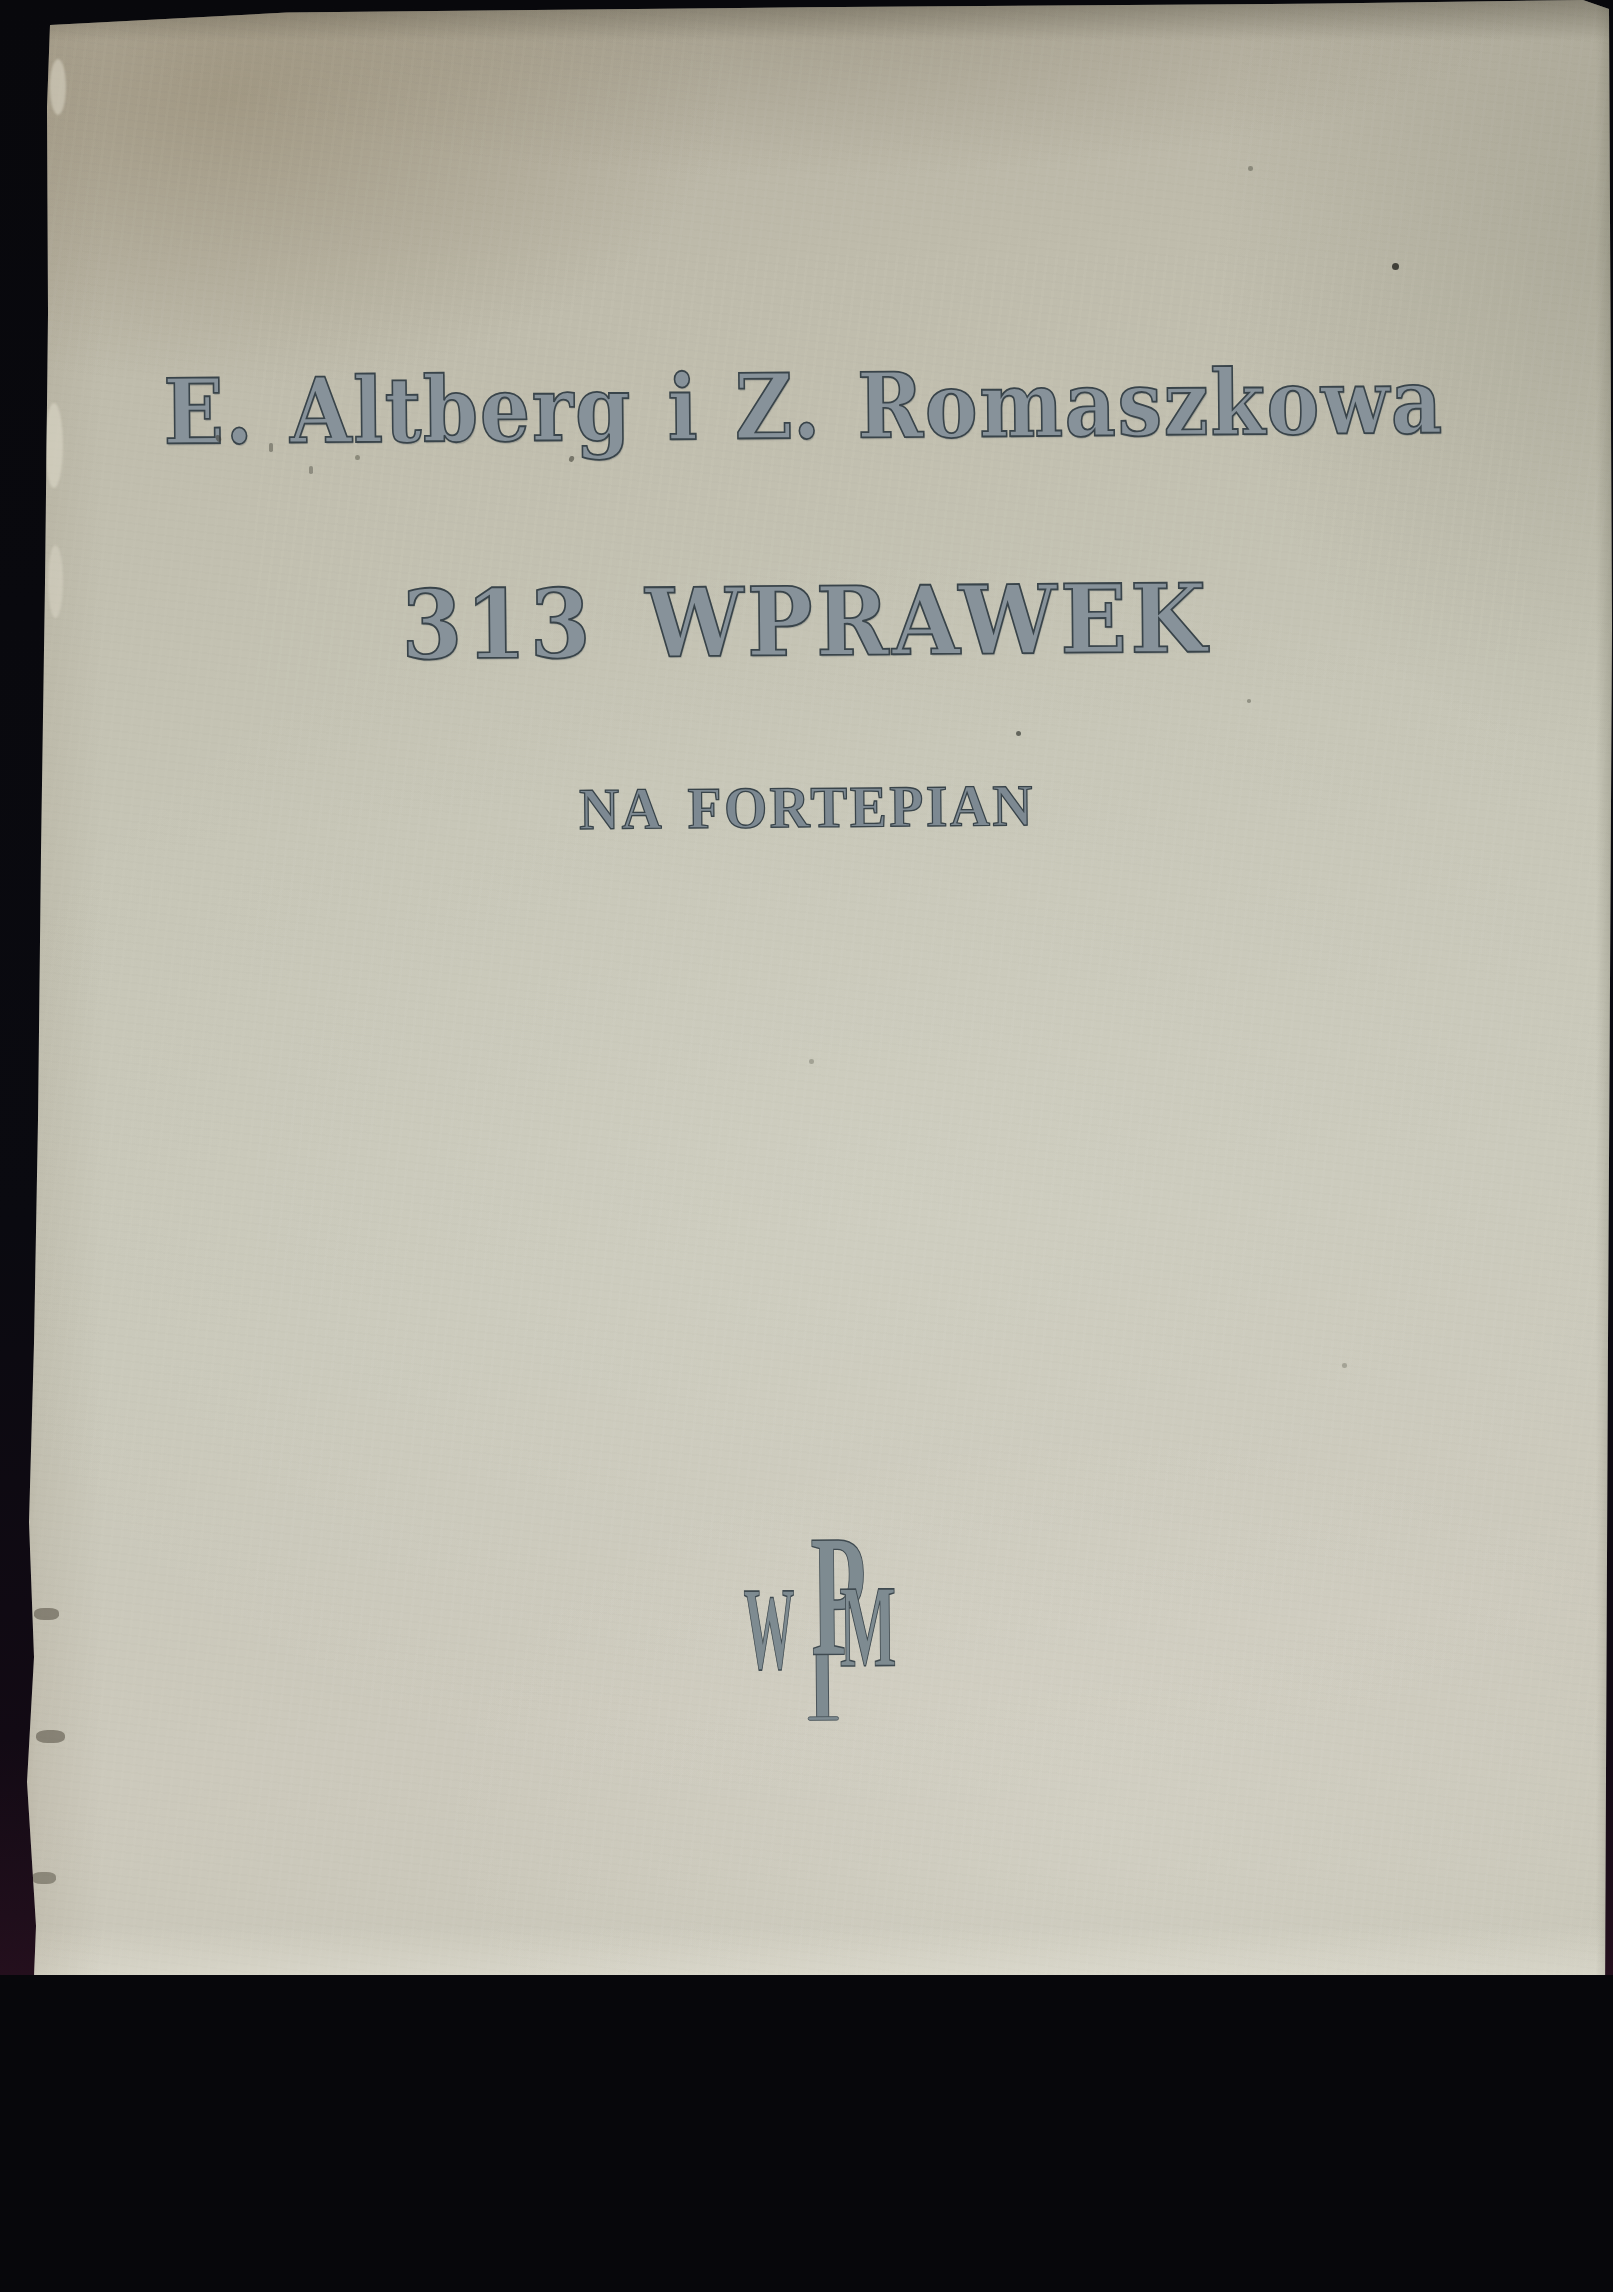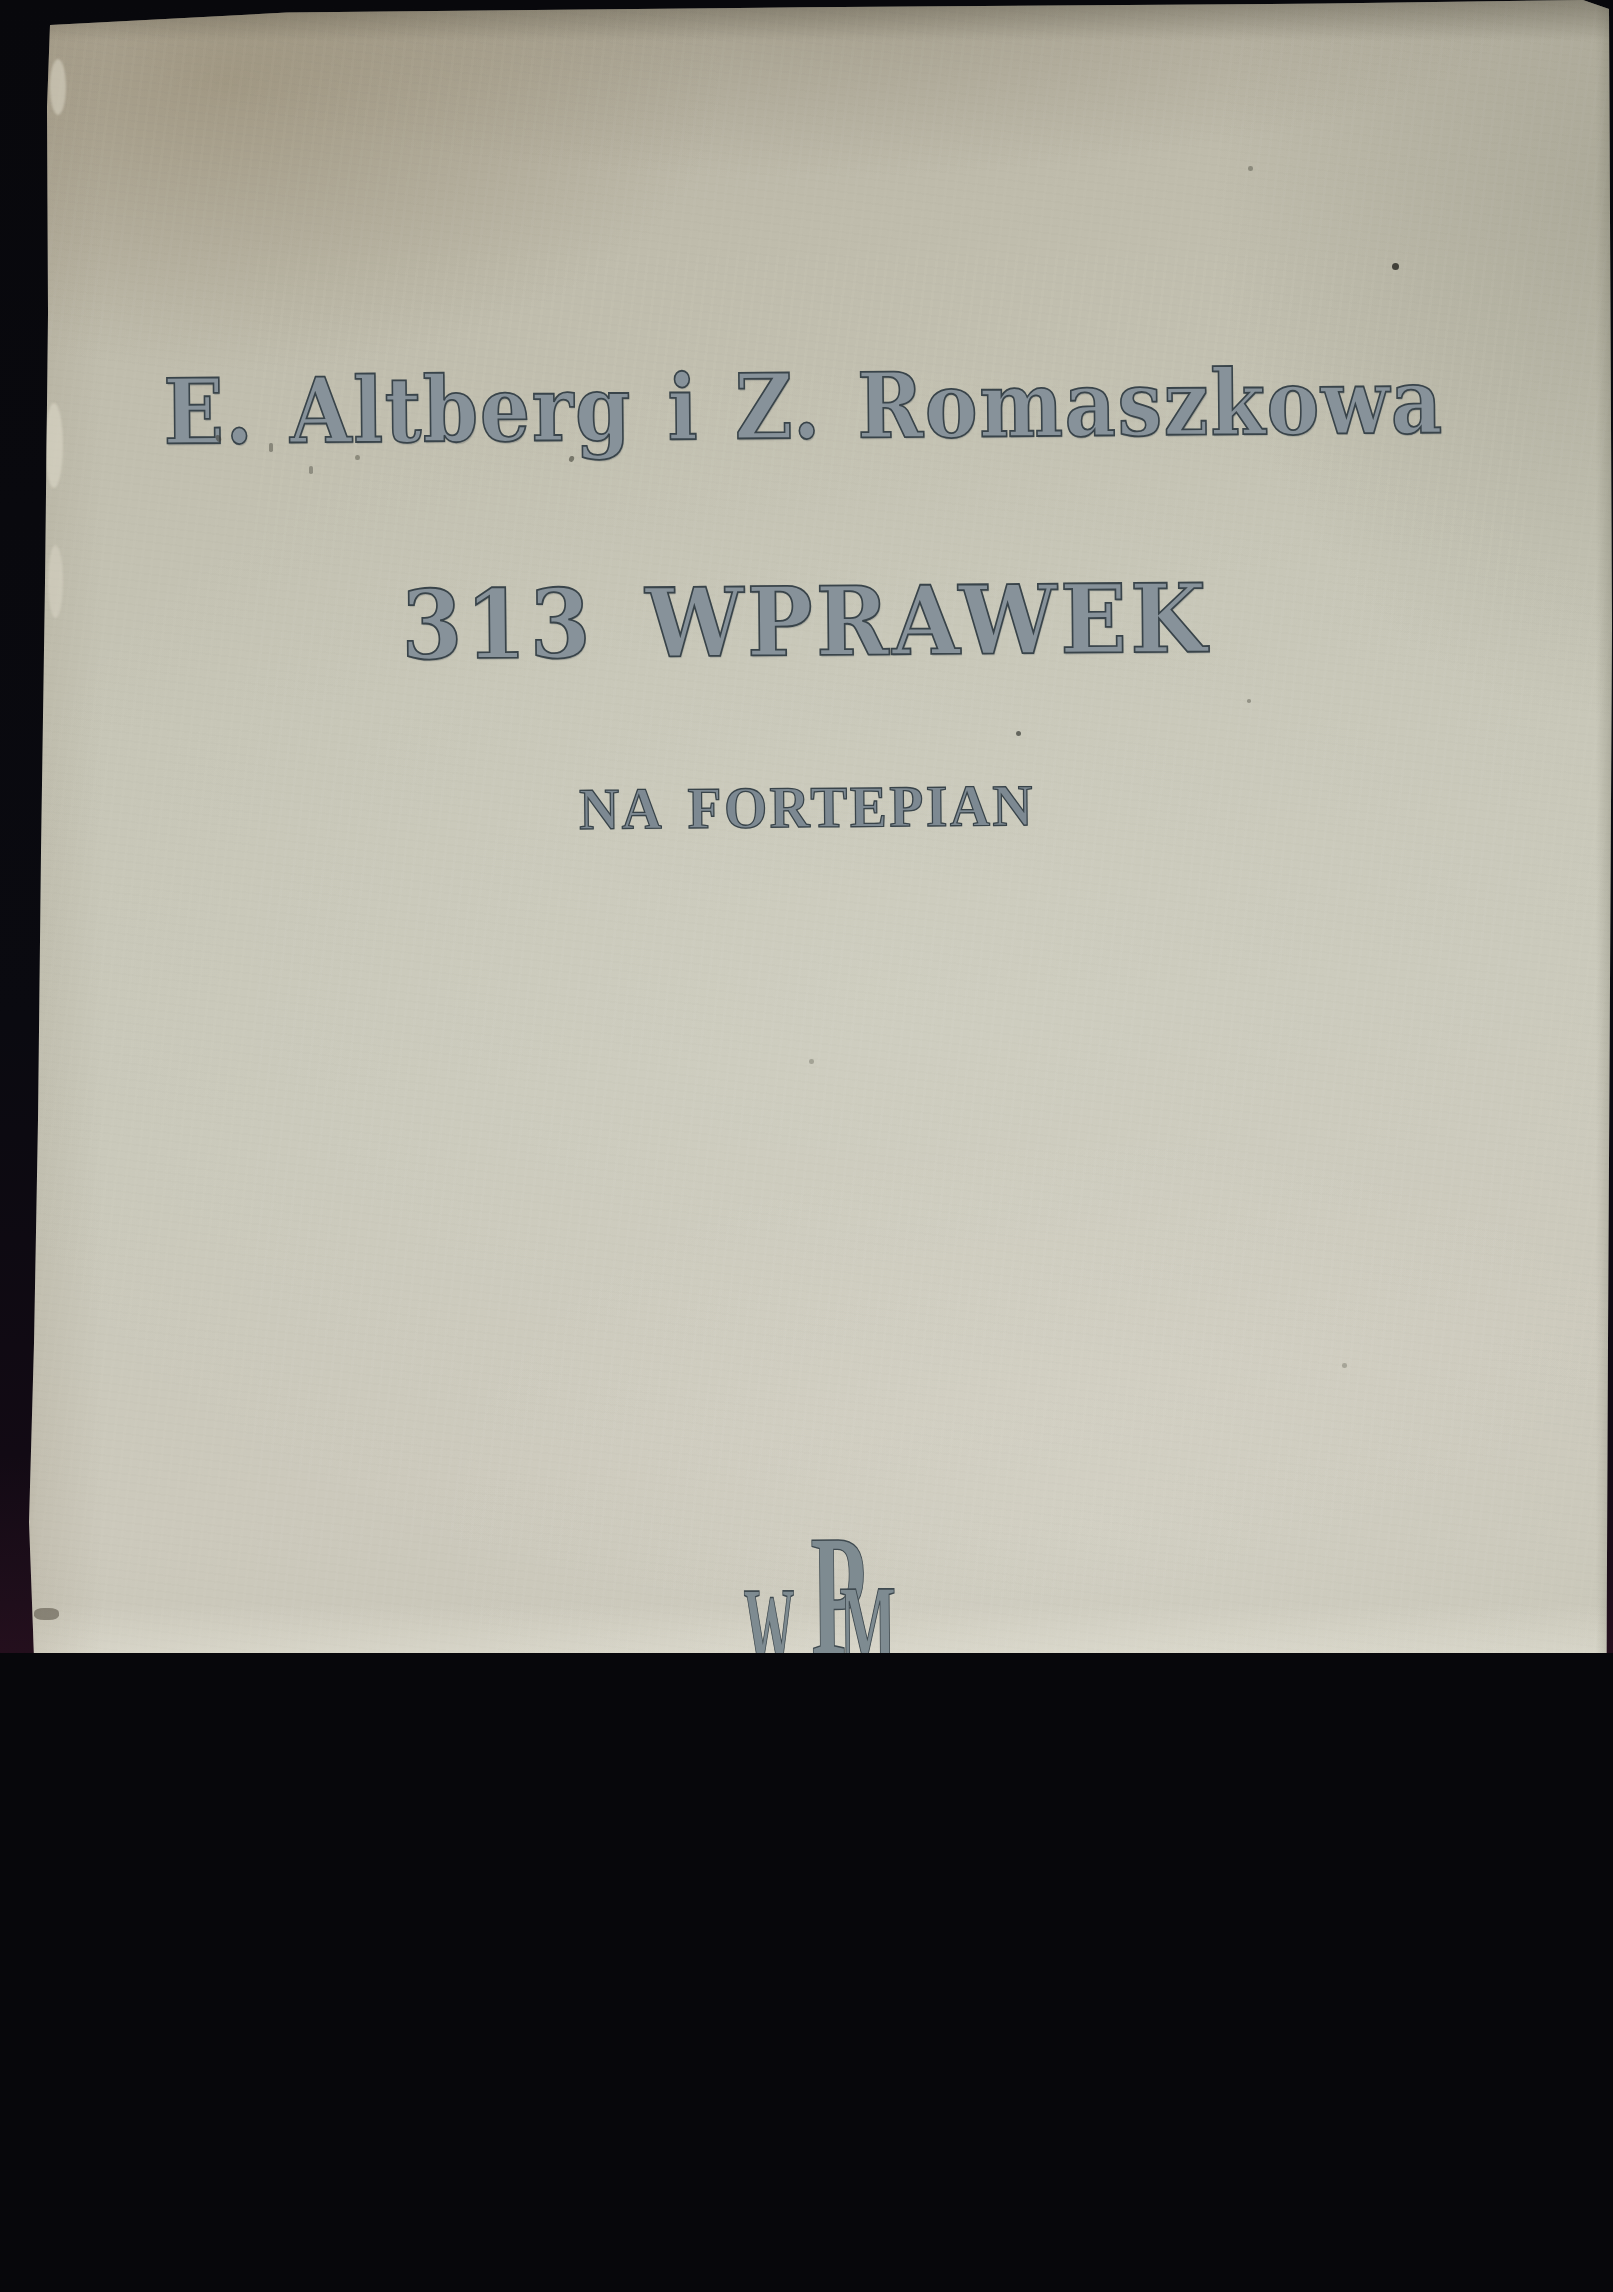--- a/index.html
+++ b/index.html
@@ -1,16 +1,16 @@
 <!DOCTYPE html>
 <html style="--ink: #87929a; --ink-dark: #7d8992; --ink-outline: #39444a; --paper: #c6c5b6; --backdrop: #0a0a10;font-size:14.3px"><head>
 <meta charset="utf-8">
 <style>
   html,body{margin:0;padding:0;background:#07070b;}
-  .stage{position:relative;width:1614px;height:1653px;overflow:hidden;
+  .stage{position:relative;width:1614px;height:1975px;overflow:hidden;
          background:linear-gradient(180deg,#08080c 0%,#0a0a10 62%,#120a14 88%,#1f0e1b 97%,#240f1d 100%);
          font-family:"Liberation Serif", serif;}
   
   .cover{position:absolute;inset:0;
     clip-path:polygon(50px 25px,287px 12.5px,806px 7.2px,1325px 3.6px,1583px 0px,1609px 9px,
       1612px 627px,1608px 1343px,1604px 2212px,1593px 2252px,
       1343px 2258px,896px 2268px,448px 2272px,107px 2270px,38px 2262px,
       29px 2105px,36px 1926px,27px 1782px,34px 1657px,29px 1522px,34px 1343px,
       38px 1119px,41px 851px,45px 582px,48px 313px,47px 107px);
     background:

